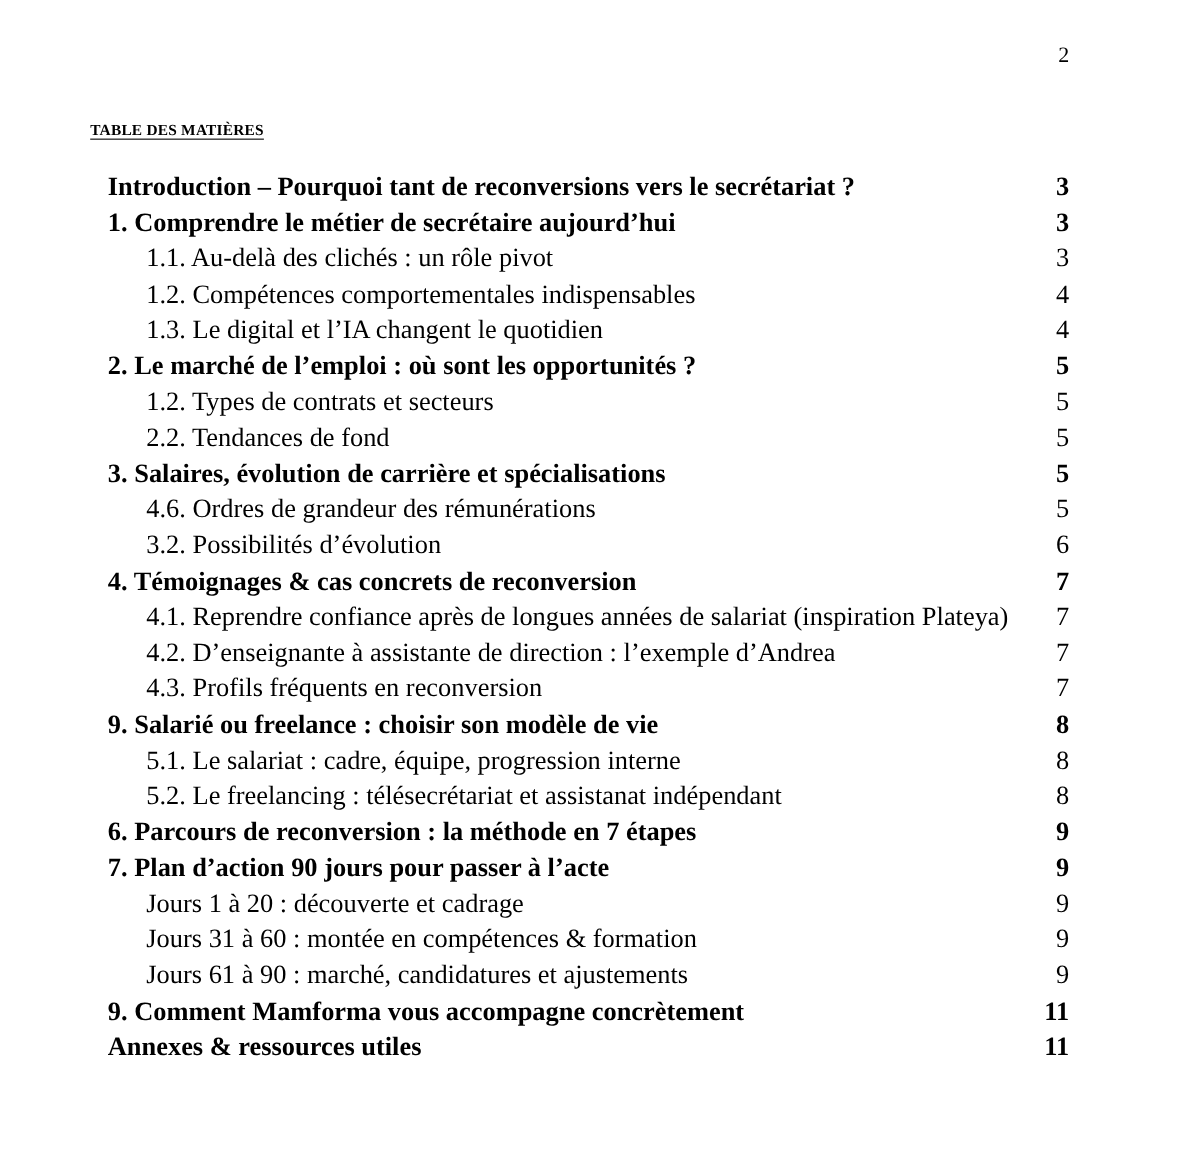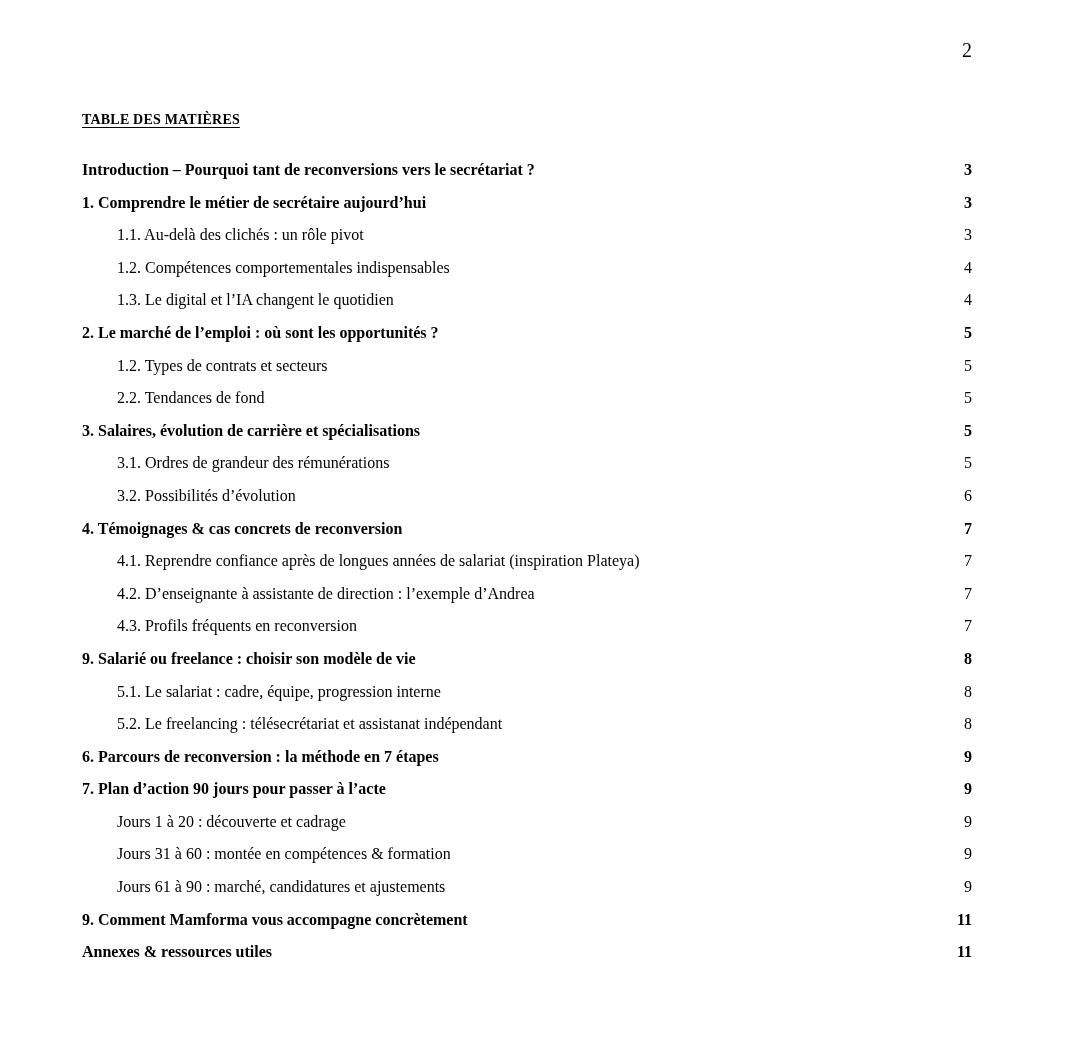--- a/index.html
+++ b/index.html
@@ -32,22 +32,23 @@
     text-underline-offset: 3px;
     margin: 0 0 26px 0;
     letter-spacing: 0.2px;
   }
   .toc {
     width: 100%;
   }
   .toc-row {
     display: flex;
     align-items: baseline;
-    font-size: 16px;
+    font-size: 24px;
     line-height: 32.6px;
+    margin-left: 16px;
   }
   .toc-row.bold {
     font-weight: bold;
   }
   .toc-row.indent .toc-label {
     padding-left: 35px;
   }
   .toc-label {
     flex: 1;
     white-space: nowrap;
@@ -98,21 +99,21 @@
   </div>
       <div class="toc-row indent">
     <span class="toc-label">2.2. Tendances de fond</span>
     <span class="toc-page">5</span>
   </div>
       <div class="toc-row bold">
     <span class="toc-label">3. Salaires, évolution de carrière et spécialisations</span>
     <span class="toc-page">5</span>
   </div>
       <div class="toc-row indent">
-    <span class="toc-label">3.1. Ordres de grandeur des rémunérations</span>
+    <span class="toc-label">4.6. Ordres de grandeur des rémunérations</span>
     <span class="toc-page">5</span>
   </div>
       <div class="toc-row indent">
     <span class="toc-label">3.2. Possibilités d’évolution</span>
     <span class="toc-page">6</span>
   </div>
       <div class="toc-row bold">
     <span class="toc-label">4. Témoignages &amp; cas concrets de reconversion</span>
     <span class="toc-page">7</span>
   </div>

